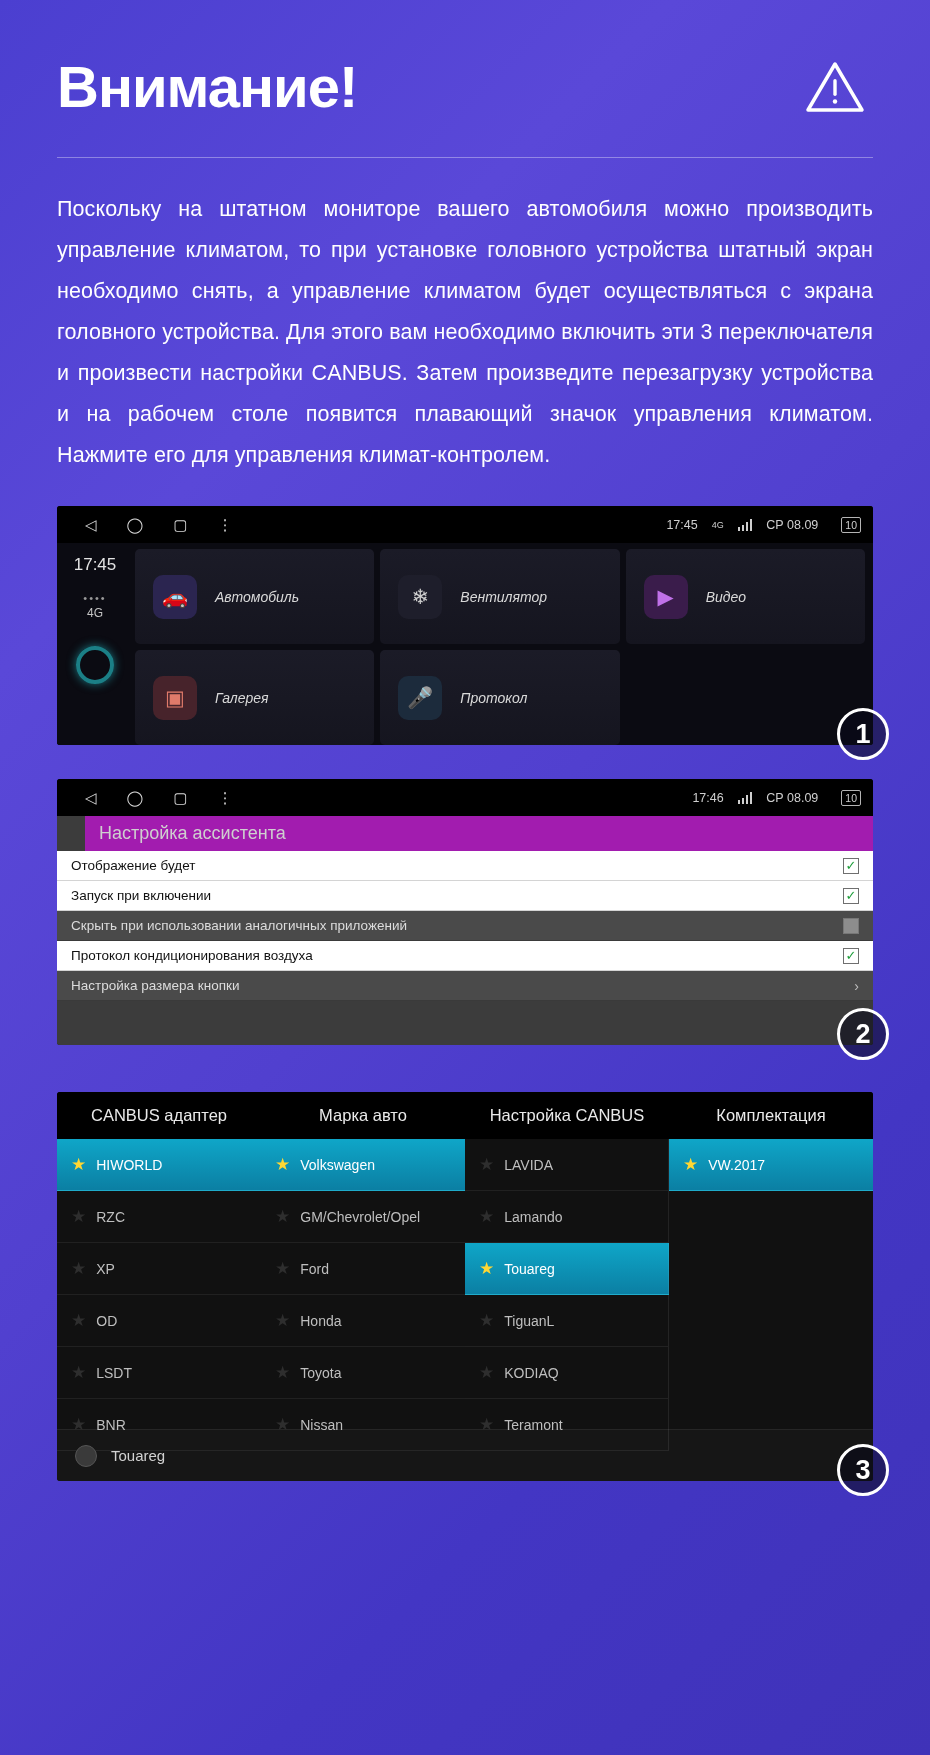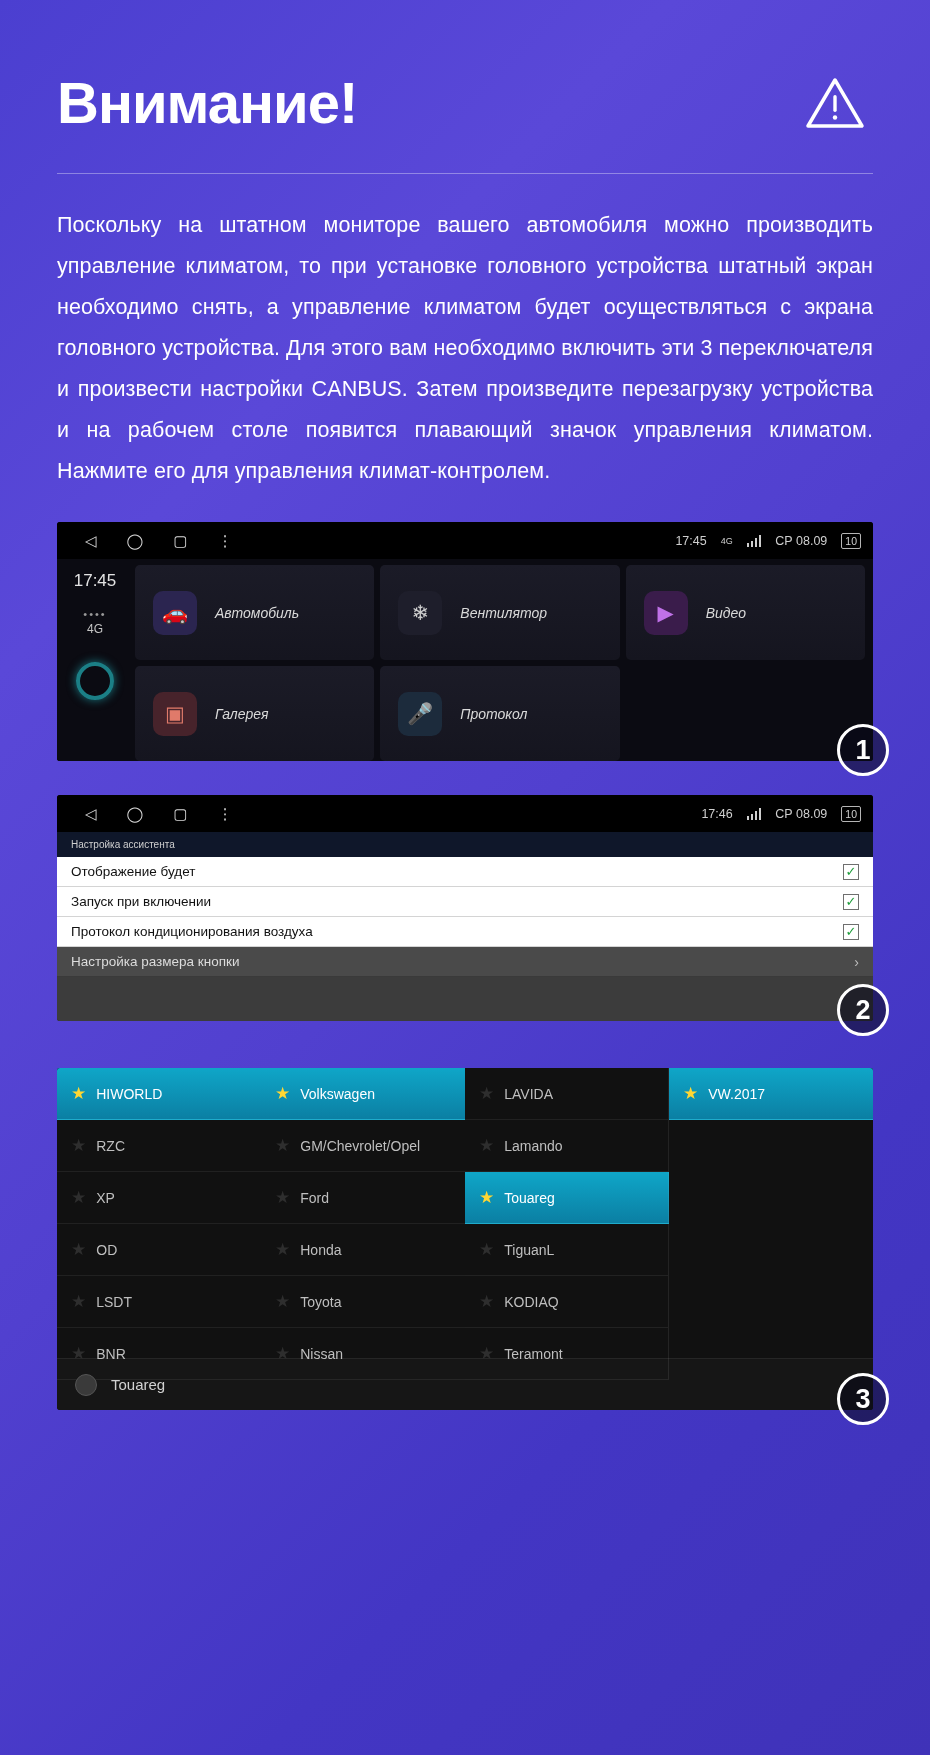--- a/index.html
+++ b/index.html
@@ -11,21 +11,21 @@
   body {
     font-family: "Liberation Sans", sans-serif;
     background: linear-gradient(135deg, #4b3fd0 0%, #5a48d8 25%, #5140cf 50%, #4336c4 75%, #3f32b8 100%);
     position: relative;
     color: #ffffff;
   }
   .page {
     position: absolute;
     left: 0; top: 0;
     width: 930px; height: 1669px;
-    padding: 16px 57px;
+    padding: 0 57px;
   }
 
   
   .header {
     display: flex;
     align-items: center;
     justify-content: space-between;
     padding-top: 55px;
     padding-bottom: 6px;
   }
@@ -102,20 +102,21 @@
   .signal-bars i:nth-child(2){height:6px}
   .signal-bars i:nth-child(3){height:9px}
   .signal-bars i:nth-child(4){height:12px}
   .batt {
     border: 1px solid #b5b5b5;
     border-radius: 2px;
     padding: 0 3px;
     font-size: 10.5px;
     line-height: 14px;
     color: #cfcfcf;
+    margin-left: 9px;
   }
 
   
   #panel1 { margin-top: 30px; }
   .launcher {
     display: flex;
     height: 202px;
     background: #0b0b12;
   }
   .launcher-left {
@@ -175,24 +176,25 @@
   .ico-voice { background: #1c2b3c; color: #6aa9e8; }
   .circle-ico {
     width: 24px; height: 24px; border-radius: 50%;
     border: 3px solid #ffffff;
   }
 
   
   #panel2 { margin-top: 34px; }
   .settings { background: #3c3c3c; }
   .settings-head {
-    background: #0f172a;
+    background: #a21caf;
     color: #cfcfcf;
-    font-size: 10px;
+    font-size: 18px;
     padding: 7px 14px;
+    margin-left: 28px;
   }
   .srow {
     display: flex;
     align-items: center;
     justify-content: space-between;
     padding: 0 14px;
     height: 30px;
     font-size: 13.5px;
   }
   .srow.white { background: #ffffff; color: #111111; border-bottom: 1px solid #d4d4d4; }
@@ -373,37 +375,47 @@
         <div class="settings-head">Настройка ассистента</div>
 
         <div class="srow white">
           <span>Отображение будет</span>
           <span class="chk">✓</span>
         </div>
         <div class="srow white">
           <span>Запуск при включении</span>
           <span class="chk">✓</span>
         </div>
+        <div class="srow dark">
+          <span>Скрыть при использовании аналогичных приложений</span>
+          <span class="chk off">✓</span>
+        </div>
         <div class="srow white">
           <span>Протокол кондиционирования воздуха</span>
           <span class="chk">✓</span>
         </div>
         <div class="srow dark">
           <span>Настройка размера кнопки</span>
           <span class="chev">›</span>
         </div>
         <div class="settings-foot"></div>
       </div>
     </div>
     <div class="badge">2</div>
   </div>
 
   <div class="panel" id="panel3">
     <div class="panel-inner">
       <div class="canbus">
+        <div class="cb-head">
+          <div>CANBUS адаптер</div>
+          <div>Марка авто</div>
+          <div>Настройка CANBUS</div>
+          <div>Комплектация</div>
+        </div>
 
         <div class="cb-cols">
 
           <div class="cb-col c1">
             <div class="cb-item sel">
                 <span class="star">★</span>
                 <span>HIWORLD</span>
               </div>
             <div class="cb-item">
                 <span class="star">★</span>

